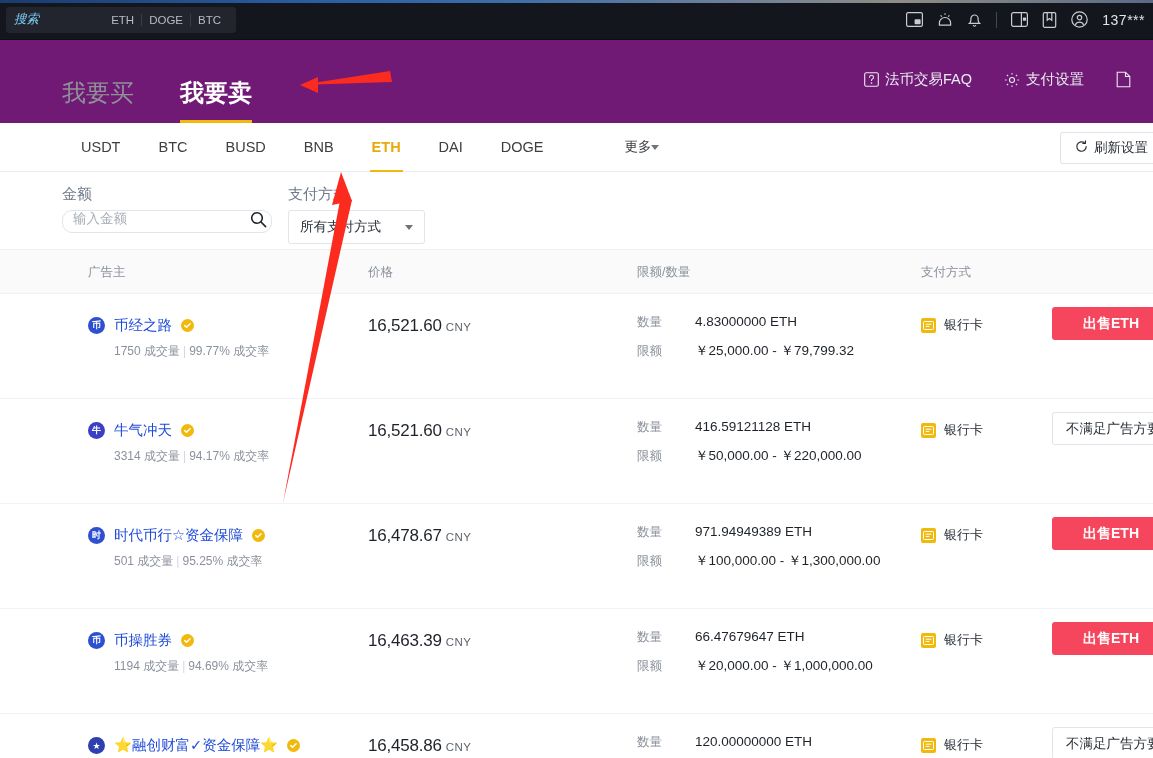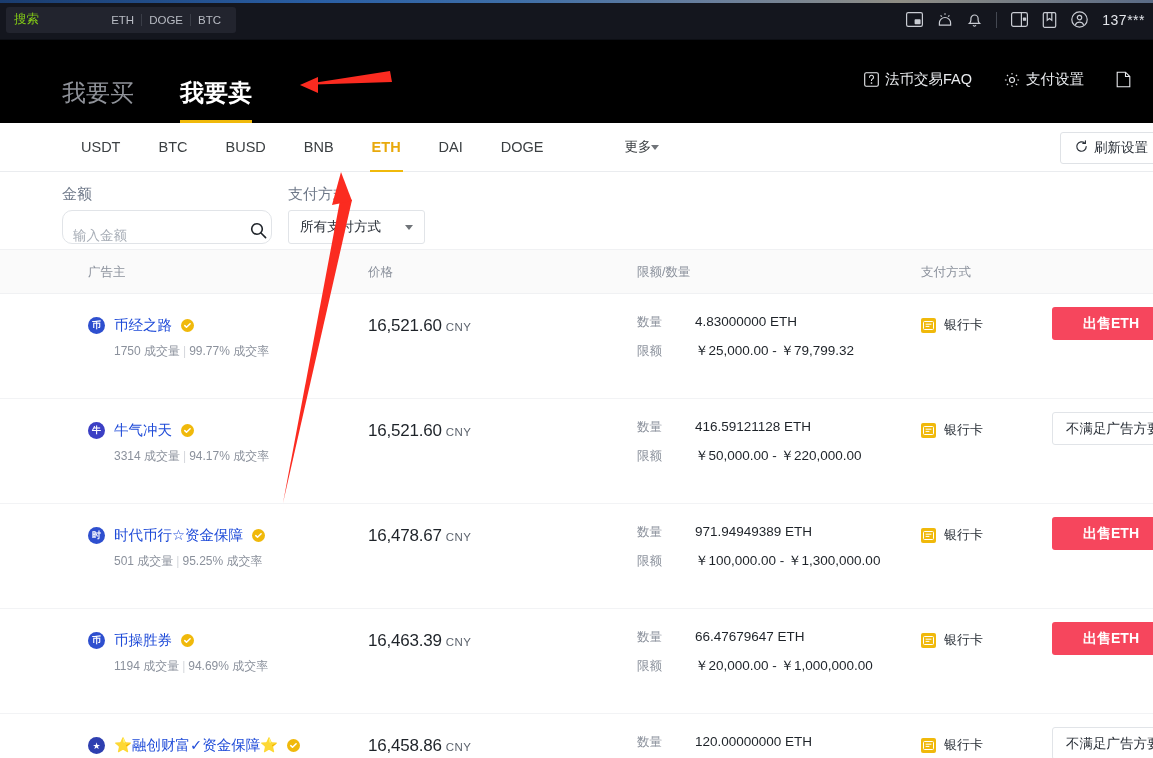--- a/index.html
+++ b/index.html
@@ -20,39 +20,39 @@
   }
   .browser-bar-accent {
     position: absolute; top: 0; left: 0; width: 1153px; height: 3px;
     background: linear-gradient(90deg,#1a3c6e 0%, #2a5fa5 28%, #3f6fa8 45%, #6a7f9c 62%, #8f8d84 78%, #5a6b86 100%);
   }
   .search-pill {
     margin-left: 6px; height: 26px; min-width: 230px;
     background: #22242e; border-radius: 3px;
     display: flex; align-items: center; padding: 0 8px;
   }
-  .search-pill .ph { color: #84cc16; font-size: 12.5px; }
+  .search-pill .ph { color: #7dd3fc; font-size: 12.5px; font-style: italic; }
   .chip-group { display: flex; align-items: center; margin-left: auto; gap: 0; }
   .chip {
     color: #b9bcc4; font-size: 11.5px; padding: 0 7px;
     border-left: 1px solid #3a3d47; line-height: 12px;
   }
   .chip:first-child { border-left: none; }
   .bar-icons {
     margin-left: auto; display: flex; align-items: center;
     gap: 14px; padding-right: 8px; color: #c9ccd3;
   }
   .bar-icons svg { display: block; }
   .bar-div { width: 1px; height: 16px; background: #444852; }
   .acct-text { color: #e3e5ea; font-size: 14px; letter-spacing: .5px; }
 
   
   .site-header {
     position: absolute; top: 40px; left: 0; width: 1153px; height: 83px;
-    background: #000000;
+    background: #701a75;
     display: flex; align-items: center;
   }
   .main-tabs { display: flex; align-items: flex-end; height: 83px; padding-left: 62px; gap: 46px; }
   .main-tab {
     position: relative; font-size: 24px; padding-bottom: 18px;
     color: #8f9299; cursor: pointer; line-height: 1;
   }
   .main-tab.active { color: #ffffff; font-weight: 600; }
   .main-tab.active::after {
     content:""; position: absolute; left: 0; right: 0; bottom: 0;
@@ -102,22 +102,22 @@
 
   
   .filter-bar {
     position: absolute; top: 172px; left: 0; width: 1153px; height: 78px;
     background: #fff; border-bottom: 1px solid #f0f1f3;
     padding-left: 62px; padding-top: 13px; display: flex; align-items: flex-start; gap: 16px;
   }
   .f-group { display: flex; flex-direction: column; }
   .f-label { font-size: 15px; color: #707a8a; margin-bottom: 6px; }
   .f-input-wrap {
-    width: 210px; height: 34px; border: 1px solid #e1e4e8; border-radius: 10px;
-    display: flex; align-items: flex-end; padding: 0 10px; background: #fff;
+    width: 210px; height: 23px; border: 1px solid #e1e4e8; border-radius: 10px;
+    display: flex; align-items: flex-start; padding: 0 10px; background: #fff;
   }
   .f-input {
     border: none; outline: none; flex: 1; font-size: 13.5px; color: #2b3139;
     background: transparent; font-family: inherit;
   }
   .f-input::placeholder { color: #a7adb6; }
   .f-select {
     height: 34px; border: 1px solid #e1e4e8; border-radius: 3px; background: #fff;
     display: flex; align-items: center; justify-content: space-between;
     padding: 0 11px; font-size: 13.5px; color: #2b3139; cursor: pointer; gap: 12px;

